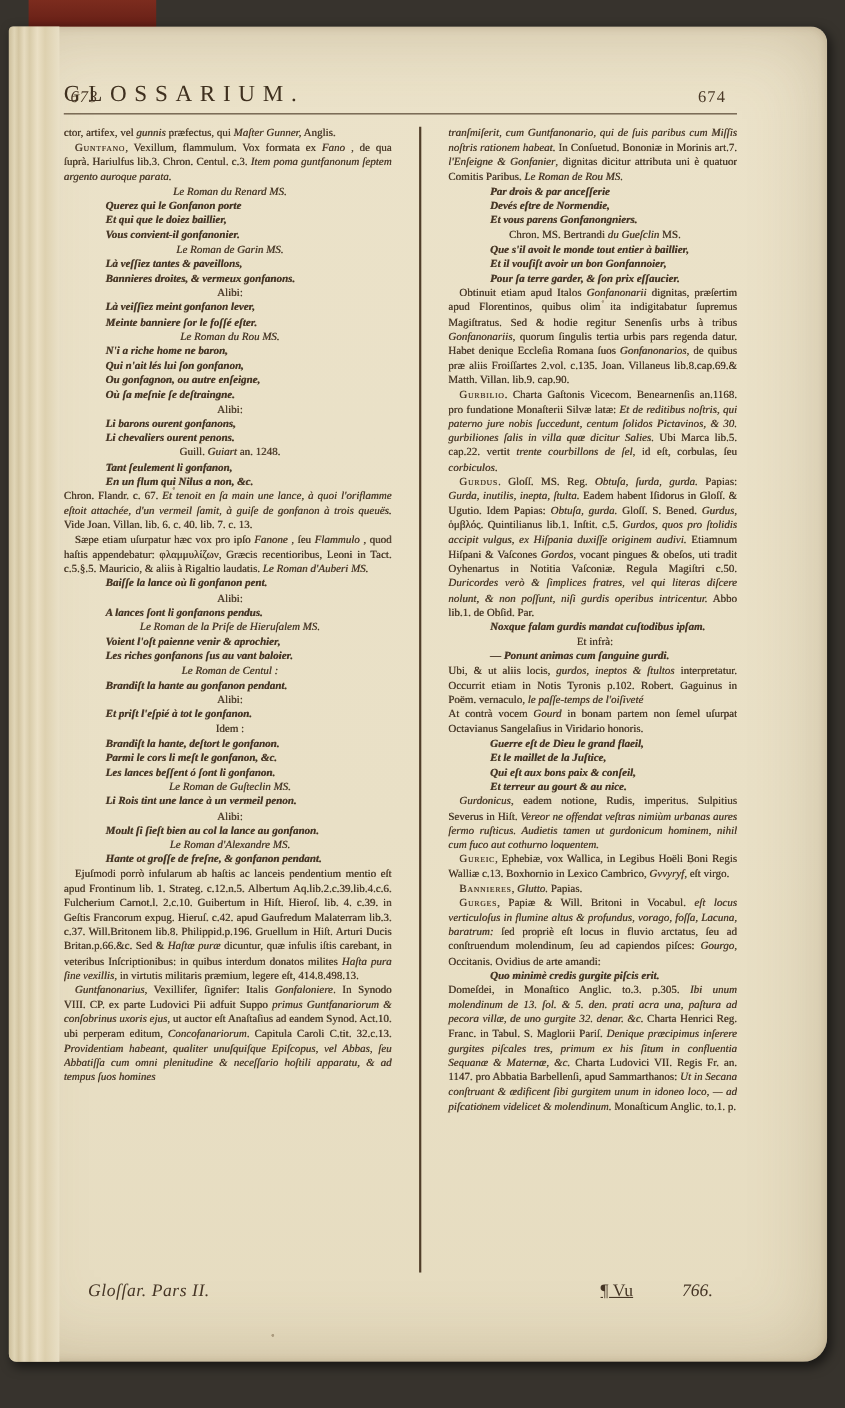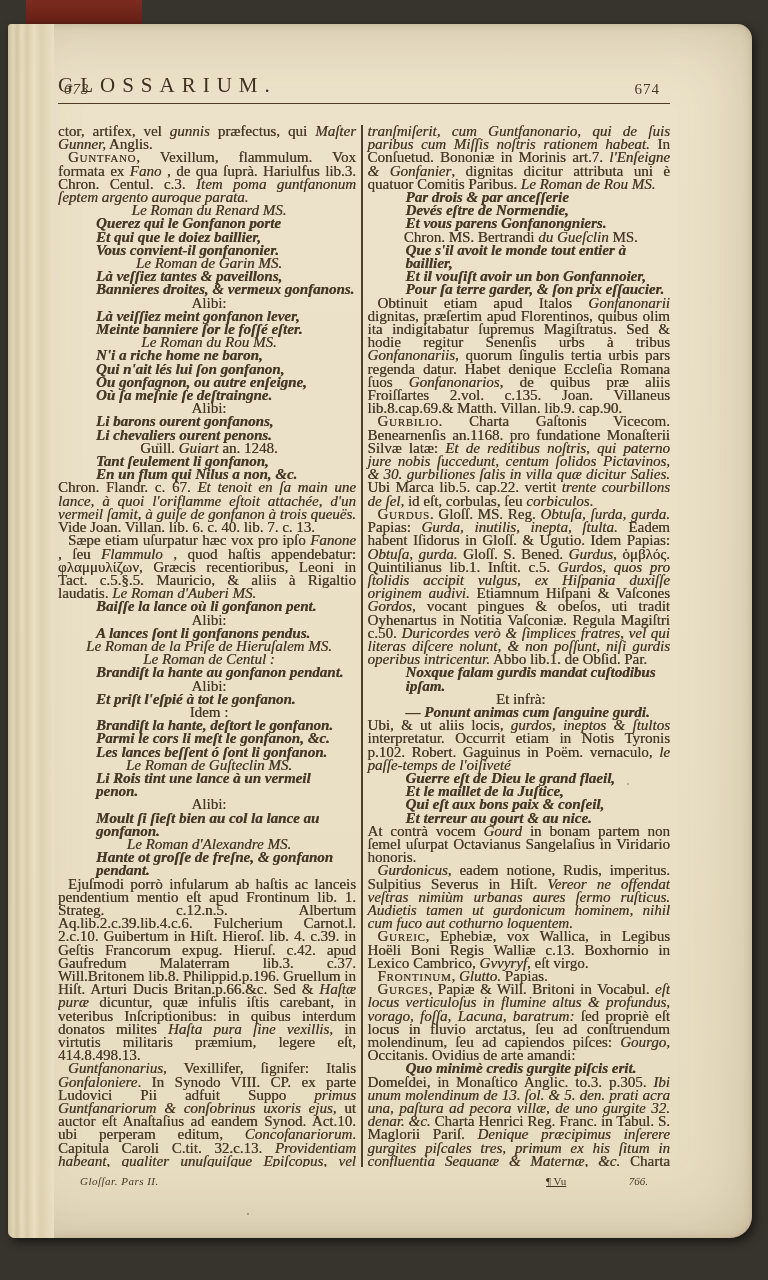--- a/index.html
+++ b/index.html
@@ -40,37 +40,38 @@
   }
   .pgnum{position:absolute;bottom:0;font-size:15px;font-style:italic;letter-spacing:1px;}
   .pgnum.left{left:6px;}
   .pgnum.right{right:10px;font-style:normal;text-align:right;}
   .title{
     position:absolute;left:0;right:0;bottom:0;
     font-size:21px;letter-spacing:7px;color:#3f301f;
   }
   .header-rule{height:0;border-top:1.8px solid #4e3c29;margin-top:5px;}
   .columns{
-    display:flex;margin-top:21px;height:1042px;overflow:hidden;
-    font-size:15px;line-height:13.2px;color:#463626;
+    display:flex;margin-top:11px;height:1042px;overflow:hidden;
+    font-size:10px;line-height:13.2px;color:#463626;
     text-shadow:0.3px 0 0 rgba(70,52,32,.75);
+    gap:20px;
   }
   .col{text-align:justify;}
   .col-left{width:298px;}
   .col-right{flex:1;}
   .divider{width:1.5px;background:#503e2a;margin:0 5px;}
   .blk.p{text-indent:10px;}
   .blk.label{text-indent:4px;text-align:center;}
   .blk.verse{margin-left:38px;font-style:italic;text-align:left;}
   .vline{white-space:normal;font-weight:bold;}
   span.i{font-style:italic;}
   span.sc{font-variant:small-caps;letter-spacing:.7px;}
   .footer-row{
     position:relative;height:18px;margin-top:8px;
-    font-size:11px;color:#463626;
+    font-size:16px;color:#463626;
   }
   .footer-left{position:absolute;left:22px;font-style:italic;letter-spacing:.5px;}
   .footer-sig{position:absolute;left:488px;text-decoration:underline;}
   .footer-catch{position:absolute;right:22px;font-style:italic;}
 </style>
 </head>
 <body>
 
 <div class="scan">
   <div class="spine"></div>
@@ -123,20 +124,24 @@
             <div class="blk cont"><span>Chron. Flandr. c. 67. </span><span class="i">Et tenoit en ſa main une lance, à quoi l'oriflamme eſtoit attachée, d'un vermeil ſamit, à guiſe de gonfanon à trois queuës.</span><span>  Vide Joan. Villan. lib. 6. c. 40. lib. 7. c. 13.</span></div>
             <div class="blk p"><span>Sæpe etiam uſurpatur hæc vox pro ipſo </span><span class="i">Fanone</span><span> , ſeu </span><span class="i">Flammulo</span><span> , quod haſtis appendebatur: φλαμμυλίζων, Græcis recentioribus, Leoni in Tact. c.5.§.5.  Mauricio, &amp; aliis à Rigaltio laudatis. </span><span class="i">Le Roman d'Auberi MS.</span></div>
             <div class="blk verse">
               <div class="vline"><span>Baiſſe la lance où li gonfanon pent.</span></div>
             </div>
             <div class="blk label"><span>Alibi:</span></div>
             <div class="blk verse">
               <div class="vline"><span>A lances ſont li gonfanons pendus.</span></div>
             </div>
             <div class="blk label"><span class="i">Le Roman de la Priſe de Hieruſalem MS.</span></div>
+            <div class="blk verse">
+              <div class="vline"><span>Voient l'oſt paienne venir &amp; aprochier,</span></div>
+              <div class="vline"><span>Les riches gonfanons ſus au vant baloier.</span></div>
+            </div>
             <div class="blk label"><span class="i">Le Roman de Centul :</span></div>
             <div class="blk verse">
               <div class="vline"><span>Brandiſt la hante au gonfanon pendant.</span></div>
             </div>
             <div class="blk label"><span>Alibi:</span></div>
             <div class="blk verse">
               <div class="vline"><span>Et priſt l'eſpié à tot le gonfanon.</span></div>
             </div>
             <div class="blk label"><span>Idem :</span></div>
             <div class="blk verse">
@@ -177,30 +182,30 @@
             <div class="blk p"><span class="sc">Gurbilio</span><span>. Charta Gaſtonis Vicecom. Benearnenſis an.1168. pro fundatione Monaſterii Silvæ latæ: </span><span class="i">Et de reditibus noſtris, qui paterno jure nobis ſuccedunt, centum ſolidos Pictavinos, &amp; 30. gurbiliones ſalis in villa quæ dicitur Salies.</span><span>  Ubi Marca lib.5. cap.22. vertit </span><span class="i">trente courbillons de ſel</span><span>, id eſt, corbulas, ſeu </span><span class="i">corbiculos</span><span>.</span></div>
             <div class="blk p"><span class="sc">Gurdus</span><span>. Gloſſ. MS. Reg. </span><span class="i">Obtuſa, ſurda, gurda.</span><span> Papias: </span><span class="i">Gurda, inutilis, inepta, ſtulta.</span><span>  Eadem habent Iſidorus in Gloſſ. &amp; Ugutio. Idem Papias: </span><span class="i">Obtuſa, gurda.</span><span>  Gloſſ. S. Bened. </span><span class="i">Gurdus</span><span>, ὁμβλός. Quintilianus lib.1. Inſtit. c.5. </span><span class="i">Gurdos, quos pro ſtolidis accipit vulgus, ex Hiſpania duxiſſe originem audivi.</span><span>  Etiamnum Hiſpani &amp; Vaſcones </span><span class="i">Gordos</span><span>, vocant pingues &amp; obeſos, uti tradit Oyhenartus in Notitia Vaſconiæ. Regula Magiſtri c.50. </span><span class="i">Duricordes verò &amp; ſimplices fratres, vel qui literas diſcere nolunt, &amp; non poſſunt, niſi gurdis operibus intricentur.</span><span>  Abbo lib.1. de Obſid. Par.</span></div>
             <div class="blk verse">
               <div class="vline"><span>Noxque falam gurdis mandat cuſtodibus ipſam.</span></div>
             </div>
             <div class="blk label"><span>Et infrà:</span></div>
             <div class="blk verse">
               <div class="vline"><span>— Ponunt animas cum ſanguine gurdi.</span></div>
             </div>
             <div class="blk cont"><span>Ubi, &amp; ut aliis locis, </span><span class="i">gurdos, ineptos &amp; ſtultos</span><span> interpretatur.  Occurrit etiam in Notis Tyronis p.102. Robert. Gaguinus in Poëm. vernaculo, </span><span class="i">le paſſe-temps de l'oiſiveté</span></div>
+            <div class="blk cont"><span>At contrà vocem </span><span class="i">Gourd</span><span> in bonam partem non ſemel uſurpat Octavianus Sangelaſius in Viridario honoris.</span></div>
             <div class="blk verse">
               <div class="vline"><span>Guerre eſt de Dieu le grand flaeil,</span></div>
               <div class="vline"><span>Et le maillet de la Juſtice,</span></div>
               <div class="vline"><span>Qui eſt aux bons paix &amp; conſeil,</span></div>
               <div class="vline"><span>Et terreur au gourt &amp; au nice.</span></div>
             </div>
-            <div class="blk cont"><span>At contrà vocem </span><span class="i">Gourd</span><span> in bonam partem non ſemel uſurpat Octavianus Sangelaſius in Viridario honoris.</span></div>
             <div class="blk p"><span class="i">Gurdonicus</span><span>, eadem notione, Rudis, imperitus.  Sulpitius Severus in Hiſt. </span><span class="i">Vereor ne offendat veſtras nimiùm urbanas aures ſermo ruſticus. Audietis tamen ut gurdonicum hominem, nihil cum fuco aut cothurno loquentem.</span></div>
             <div class="blk p"><span class="sc">Gureic</span><span>, Ephebiæ, vox Wallica, in Legibus Hoëli Boni Regis Walliæ c.13. Boxhornio in Lexico Cambrico, </span><span class="i">Gvvyryf</span><span>, eſt virgo.</span></div>
-            <div class="blk p"><span class="sc">Frontinum</span><span>, </span><span class="i">Glutto.</span><span> Papias.</span></div>
+            <div class="blk p"><span class="sc">Bannieres</span><span>, </span><span class="i">Glutto.</span><span> Papias.</span></div>
             <div class="blk p"><span class="sc">Gurges</span><span>, Papiæ &amp; Will. Britoni in Vocabul. </span><span class="i">eſt locus verticuloſus in flumine altus &amp; profundus, vorago, foſſa, Lacuna, baratrum:</span><span> ſed propriè eſt locus in fluvio arctatus, ſeu ad conſtruendum molendinum, ſeu ad capiendos piſces: </span><span class="i">Gourgo</span><span>, Occitanis.  Ovidius de arte amandi:</span></div>
             <div class="blk verse">
               <div class="vline"><span>Quo minimè credis gurgite piſcis erit.</span></div>
             </div>
             <div class="blk cont"><span>Domeſdei, in Monaſtico Anglic. to.3. p.305. </span><span class="i">Ibi unum molendinum de 13. ſol. &amp; 5. den. prati acra una, paſtura ad pecora villæ, de uno gurgite 32. denar. &amp;c.</span><span> Charta Henrici Reg. Franc. in Tabul. S. Maglorii Pariſ. </span><span class="i">Denique præcipimus inſerere gurgites piſcales tres, primum ex his ſitum in confluentia Sequanæ &amp; Maternæ, &amp;c.</span><span> Charta Ludovici VII. Regis Fr. an. 1147. pro Abbatia Barbellenſi, apud Sammarthanos: </span><span class="i">Ut in Secana conſtruant &amp; ædificent ſibi gurgitem unum in idoneo loco, — ad piſcationem videlicet &amp; molendinum.</span><span>  Monaſticum Anglic. to.1. p.</span></div>
           </div>
       </div>
       <div class="footer-row">
         <span class="footer-left">Gloſſar. Pars II.</span>
         <span class="footer-sig">¶ Vu</span>

